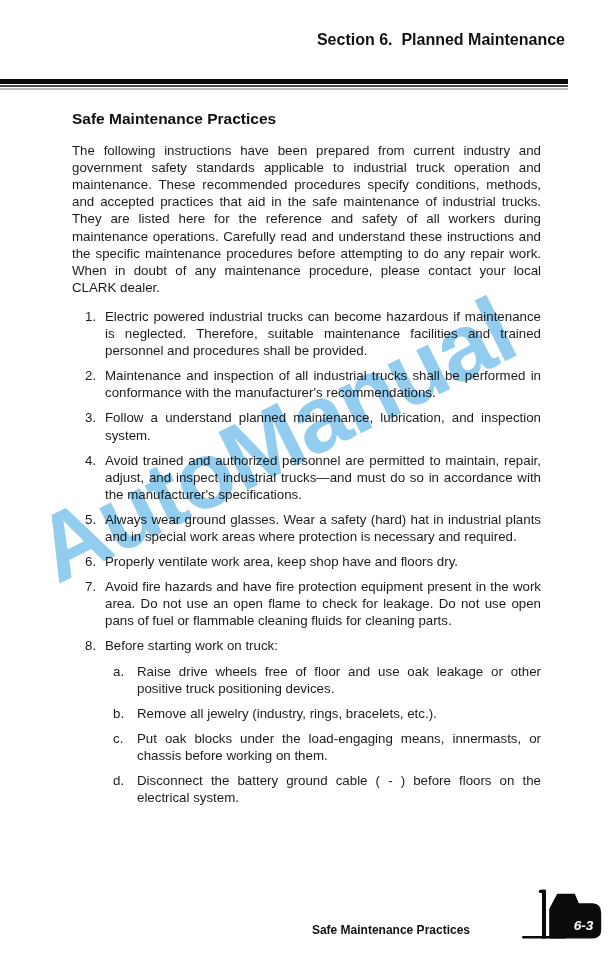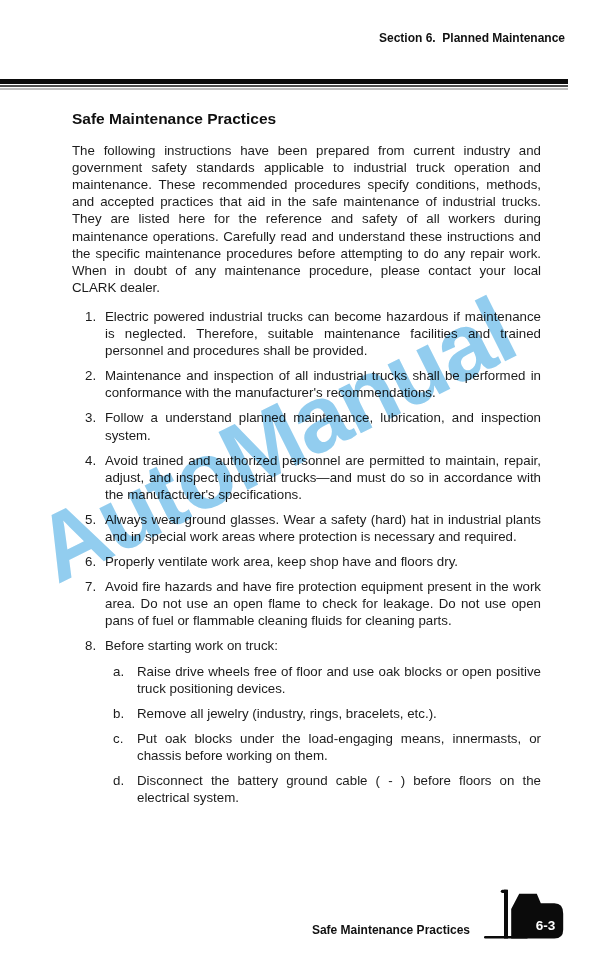--- a/index.html
+++ b/index.html
@@ -6,21 +6,21 @@
   body {
     width:612px; height:964px;
     background:#ffffff;
     font-family:"Liberation Sans", sans-serif;
     color:#1c1c1c;
     position:relative;
     overflow:hidden;
   }
   .page-header {
     position:absolute; top:31px; right:47px;
-    font-size:12px; font-weight:bold; color:#111;
+    font-size:16px; font-weight:bold; color:#111;
   }
   .rule { position:absolute; top:79px; left:0; width:568px; }
   .rule .r1 { height:5px; background:#0b0b0b; }
   .rule .r2 { height:1px; background:#ffffff; }
   .rule .r3 { height:2px; background:#4f4f4f; }
   .rule .r4 { height:1px; background:#ffffff; }
   .rule .r5 { height:2px; background:#bdbdbd; }
   .content {
     position:absolute; left:72px; top:110px; width:469px;
     font-size:13.3px; line-height:17.1px;
@@ -44,21 +44,21 @@
     line-height:1em; white-space:nowrap;
     color:#7fc4ec; opacity:0.85;
     transform:rotate(-26.5deg); transform-origin:0 100%;
     mix-blend-mode:multiply;
     pointer-events:none;
   }
   .footer-label {
     position:absolute; top:923px; right:142px;
     font-size:12px; font-weight:bold; color:#111;
   }
-  .page-icon { position:absolute; left:484px; top:888px; }
+  .page-icon { position:absolute; left:522px; top:888px;font-style:italic; }
 </style>
 </head>
 <body>
 
 <div class="page-header">Section 6.&nbsp; Planned Maintenance</div>
 
 <div class="rule">
   <div class="r1"></div>
     <div class="r2"></div>
     <div class="r3"></div>
@@ -100,21 +100,21 @@
       <span class="num">7.</span>
       <span class="li-text">Avoid fire hazards and have fire protection equipment present in the work area. Do not use an open flame to check for leakage. Do not use open pans of fuel or flammable cleaning fluids for cleaning parts.</span>
     </div>
     <div class="list-item" style="margin-bottom:0;">
       <span class="num">8.</span>
       <span class="li-text">Before starting work on truck:</span>
     </div>
 
     <div class="sub-item">
       <span class="letter">a.</span>
-      <span class="si-text">Raise drive wheels free of floor and use oak blocks or open positive truck positioning devices.</span>
+      <span class="si-text">Raise drive wheels free of floor and use oak leakage or other positive truck positioning devices.</span>
     </div>
     <div class="sub-item">
       <span class="letter">b.</span>
       <span class="si-text">Remove all jewelry (industry, rings, bracelets, etc.).</span>
     </div>
     <div class="sub-item">
       <span class="letter">c.</span>
       <span class="si-text">Put oak blocks under the load-engaging means, innermasts, or chassis before working on them.</span>
     </div>
     <div class="sub-item">

